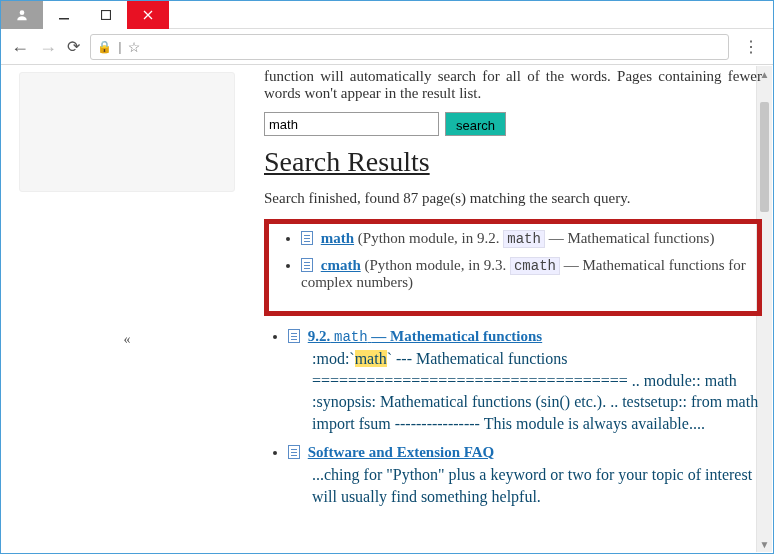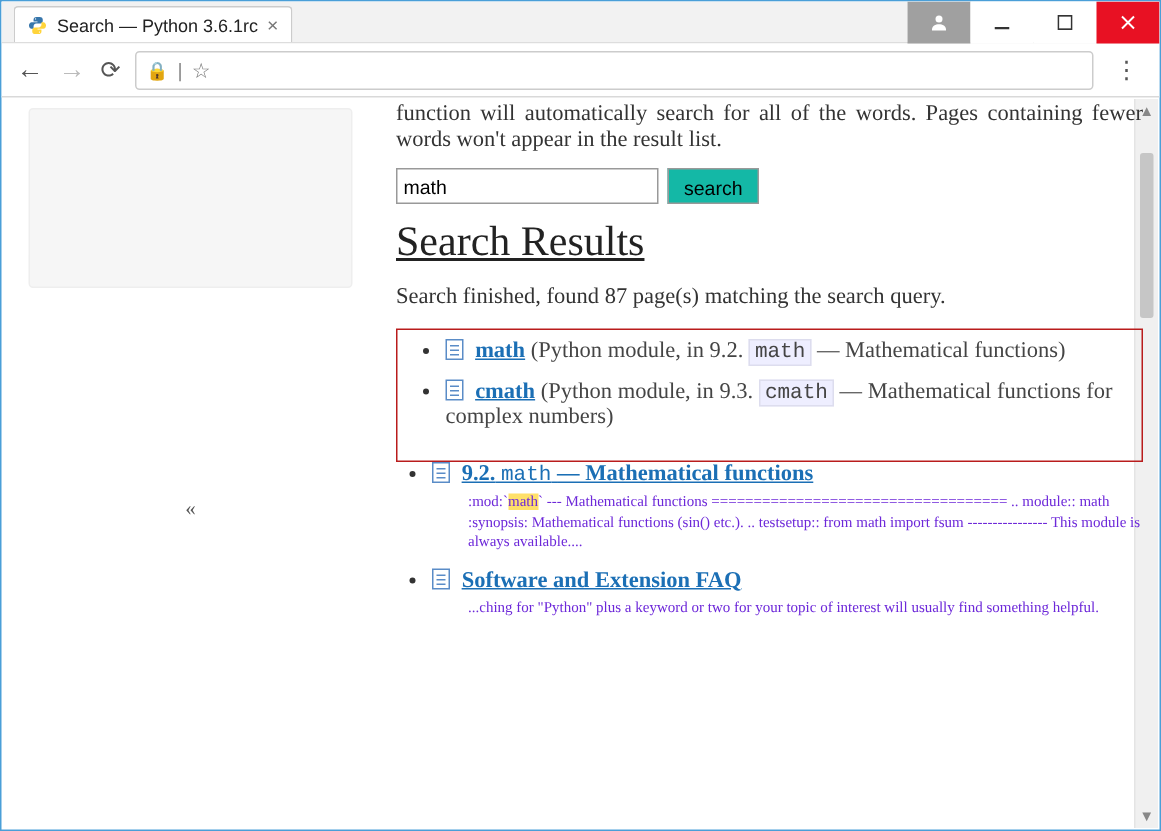--- a/index.html
+++ b/index.html
@@ -117,68 +117,57 @@
     font-family: Arial, sans-serif; font-size:13px; padding:0 4px;
   }
   .search-btn {
     height:24px; padding:5px 10px;
     background:#14b8a6; border:1px solid #999;
     font-family: Arial, sans-serif; font-size:13px;
   }
   h1.results { font-size:28px; font-weight:normal; margin:4px 0 12px; font-family: Georgia, serif; color:#222;text-decoration:underline;}
   .status { margin:4px 0 12px; color:#333;}
   .highlight-box {
-    border:1px solid #b91c1c; padding:6px 8px 10px;
+    border:5px solid #b91c1c; padding:6px 8px 10px;
+    margin-bottom:12px;
   }
   ul.results-list { list-style: disc; padding-left: 24px; margin:0;}
   ul.results-list > li { margin-bottom:10px;}
   .doc-icon {
     display:inline-block; width:12px; height:14px;
     border:1px solid #5a8cc7; position:relative; vertical-align:-2px;
     margin-right:4px; background:#fff;
   }
   .doc-icon::before, .doc-icon::after {
     content:""; position:absolute; left:2px; right:2px; height:1px; background:#5a8cc7;
   }
   .doc-icon::before { top:3px;}
   .doc-icon::after { top:6px; box-shadow: 0 3px 0 #5a8cc7;}
   .link-title { color:#1b6fb5; font-weight:bold;}
   .meta { color:#444;}
   code.inline {
     font-family: "Courier New", monospace; font-size:14px;
     background:#eef; padding:0 3px; border:1px solid #dde;
   }
-  .snippet { color:#6d28d9; margin-left:24px; margin-top:3px; font-size:10px; line-height:1.35;}
+  .snippet { color:#0c4a6e; margin-left:24px; margin-top:3px; font-size:16px; line-height:1.35;}
   .snippet .hl { background:#ffe069;}
   .sect-link { color:#1b6fb5; font-weight:bold;}
   .sect-code { color:#1b6fb5; font-family:"Courier New",monospace; font-size:14px; font-weight:normal;}
   
   .vscroll {
     position:absolute; top:65px; right:1px; bottom:1px; width:16px;
     background:#f0f0f0; border-left:1px solid #e4e4e4;
   }
   .vscroll .arrow { height:16px; display:flex; align-items:center; justify-content:center; color:#888; font-size:10px;}
   .vscroll .thumb { position:absolute; left:3px; right:3px; top:36px; height:110px; background:#c6c6c6; border-radius:2px;}
 </style>
 </head>
 <body>
 
 <div class="titlebar">
-  <div class="tab-strip">
-    <div class="tab">
-      <span class="favicon">
-        <svg width="14" height="14" viewBox="0 0 32 32">
-            <path fill="#3776ab" d="M15 3c-4 0-5 2-5 4v3h6v1H7c-2 0-4 2-4 5s2 5 4 5h3v-4c0-2 2-4 4-4h6c2 0 4-2 4-4V7c0-2-1-4-5-4h-4zm-2 2a1 1 0 110 2 1 1 0 010-2z"></path>
-            <path fill="#ffd43b" d="M17 29c4 0 5-2 5-4v-3h-6v-1h9c2 0 4-2 4-5s-2-5-4-5h-3v4c0 2-2 4-4 4h-6c-2 0-4 2-4 4v2c0 2 1 4 5 4h4zm2-2a1 1 0 110-2 1 1 0 010 2z"></path>
-          </svg>
-      </span>
-      <span class="title">Search — Python 3.6.1rc</span>
-      <span class="close">×</span>
-    </div>
-  </div>
   <div class="win-controls">
     <div class="win-btn user">
       <svg width="14" height="14" viewBox="0 0 24 24" fill="#fff">
           <circle cx="12" cy="8" r="4"></circle>
           <path d="M4 20c0-4 4-6 8-6s8 2 8 6v1H4z"></path>
         </svg>
     </div>
     <div class="win-btn maxmin">
       <svg width="10" height="10">
           <rect y="8" width="10" height="1.5" fill="#333"></rect>

